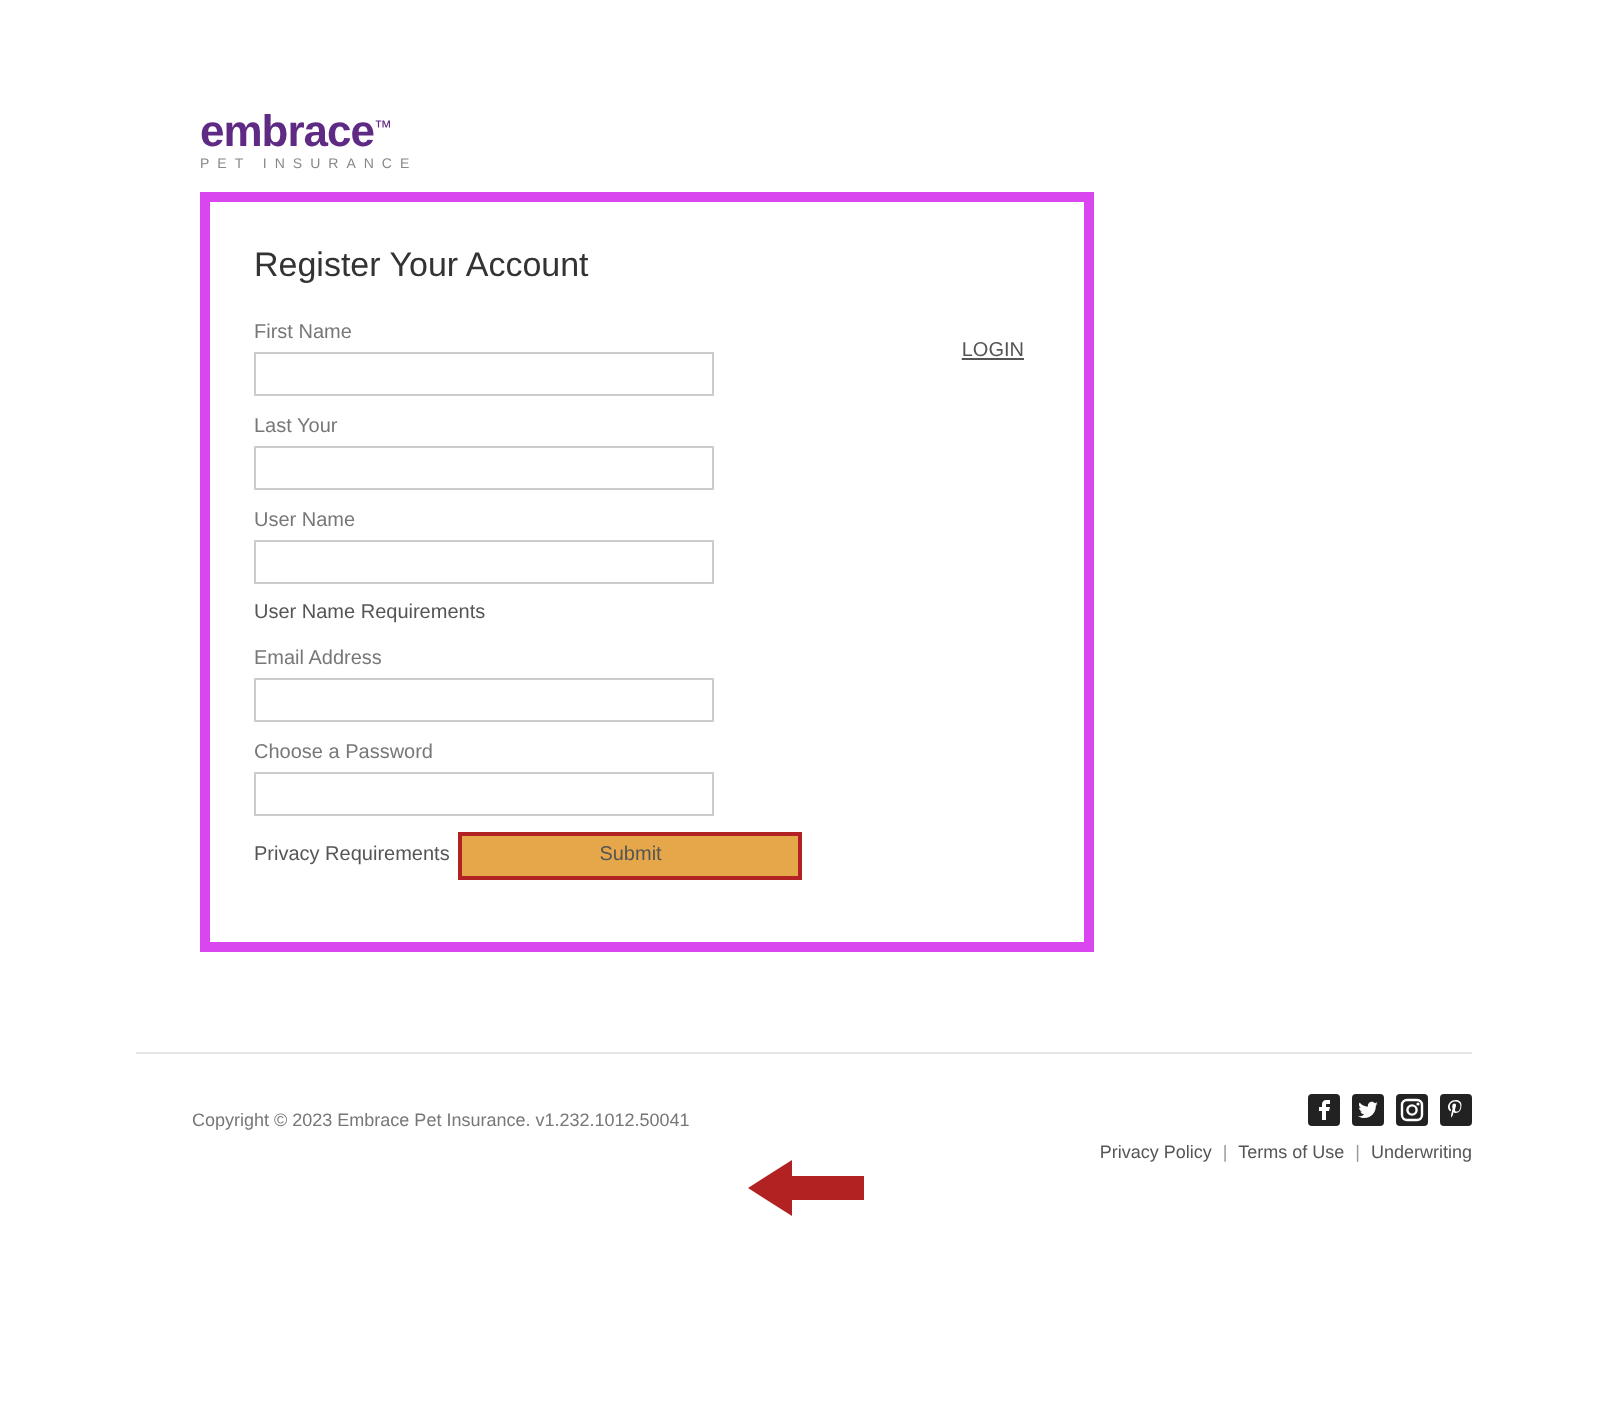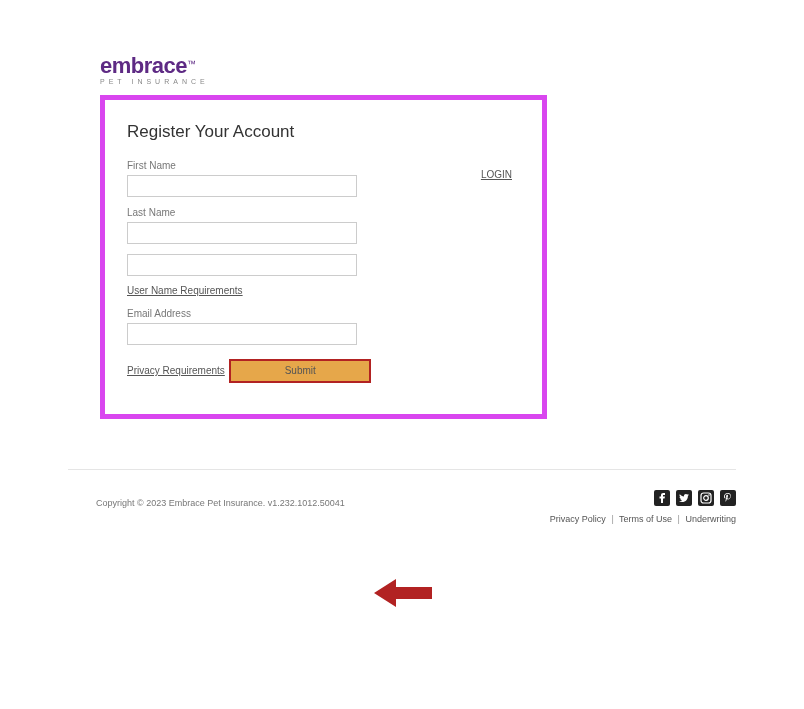--- a/index.html
+++ b/index.html
@@ -70,27 +70,26 @@
       width: 230px;
       height: 22px;
       border: 1px solid #ccc;
       padding: 2px 6px;
       font-size: 11px;
     }
     .req-link {
       display: inline-block;
       font-size: 10px;
       color: #555;
-      text-decoration: underline;
       margin-bottom: 12px;
       margin-top: 0;
       cursor: pointer;
     }
     .submit-btn {
-      width: 142px;
+      width: 172px;
       height: 24px;
       border: 2px solid #b22222;
       background: #e6a74a;
       color: #555;
       font-size: 10px;
       cursor: pointer;
       text-align: center;
       line-height: 20px;
       margin-top: 4px;
     }
@@ -169,35 +168,40 @@
     <div class="card">
       <h1 class="card-title">Register Your Account</h1>
       <a class="login-link">LOGIN</a>
 
       <div class="field-group">
         <label class="field-label">First Name</label>
         <input type="text" class="text-input" value="" style="">
       </div>
 
       <div class="field-group">
-        <label class="field-label">Last Name</label>
+        <label class="field-label">Last Your</label>
         <input type="text" class="text-input" value="" style="">
       </div>
 
       <div class="field-group" style="margin-bottom:4px;">
+        <label class="field-label">User Name</label>
         <input type="text" class="text-input" value="" style="">
       </div>
 
       <a class="req-link">User Name Requirements</a>
 
       <div class="field-group">
         <label class="field-label">Email Address</label>
         <input type="text" class="text-input" value="" style="">
       </div>
 
+      <div class="field-group" style="margin-bottom:4px;">
+        <label class="field-label">Choose a Password</label>
+        <input type="password" class="text-input" value="" style="">
+      </div>
 
       <a class="req-link">Privacy Requirements</a>
 
 
       <button class="submit-btn">Submit</button>
     </div>
 
     <svg class="arrow" viewBox="0 0 58 32">
       <polygon points="0,16 22,2 22,10 58,10 58,22 22,22 22,30" fill="#b22222"></polygon>
     </svg>

